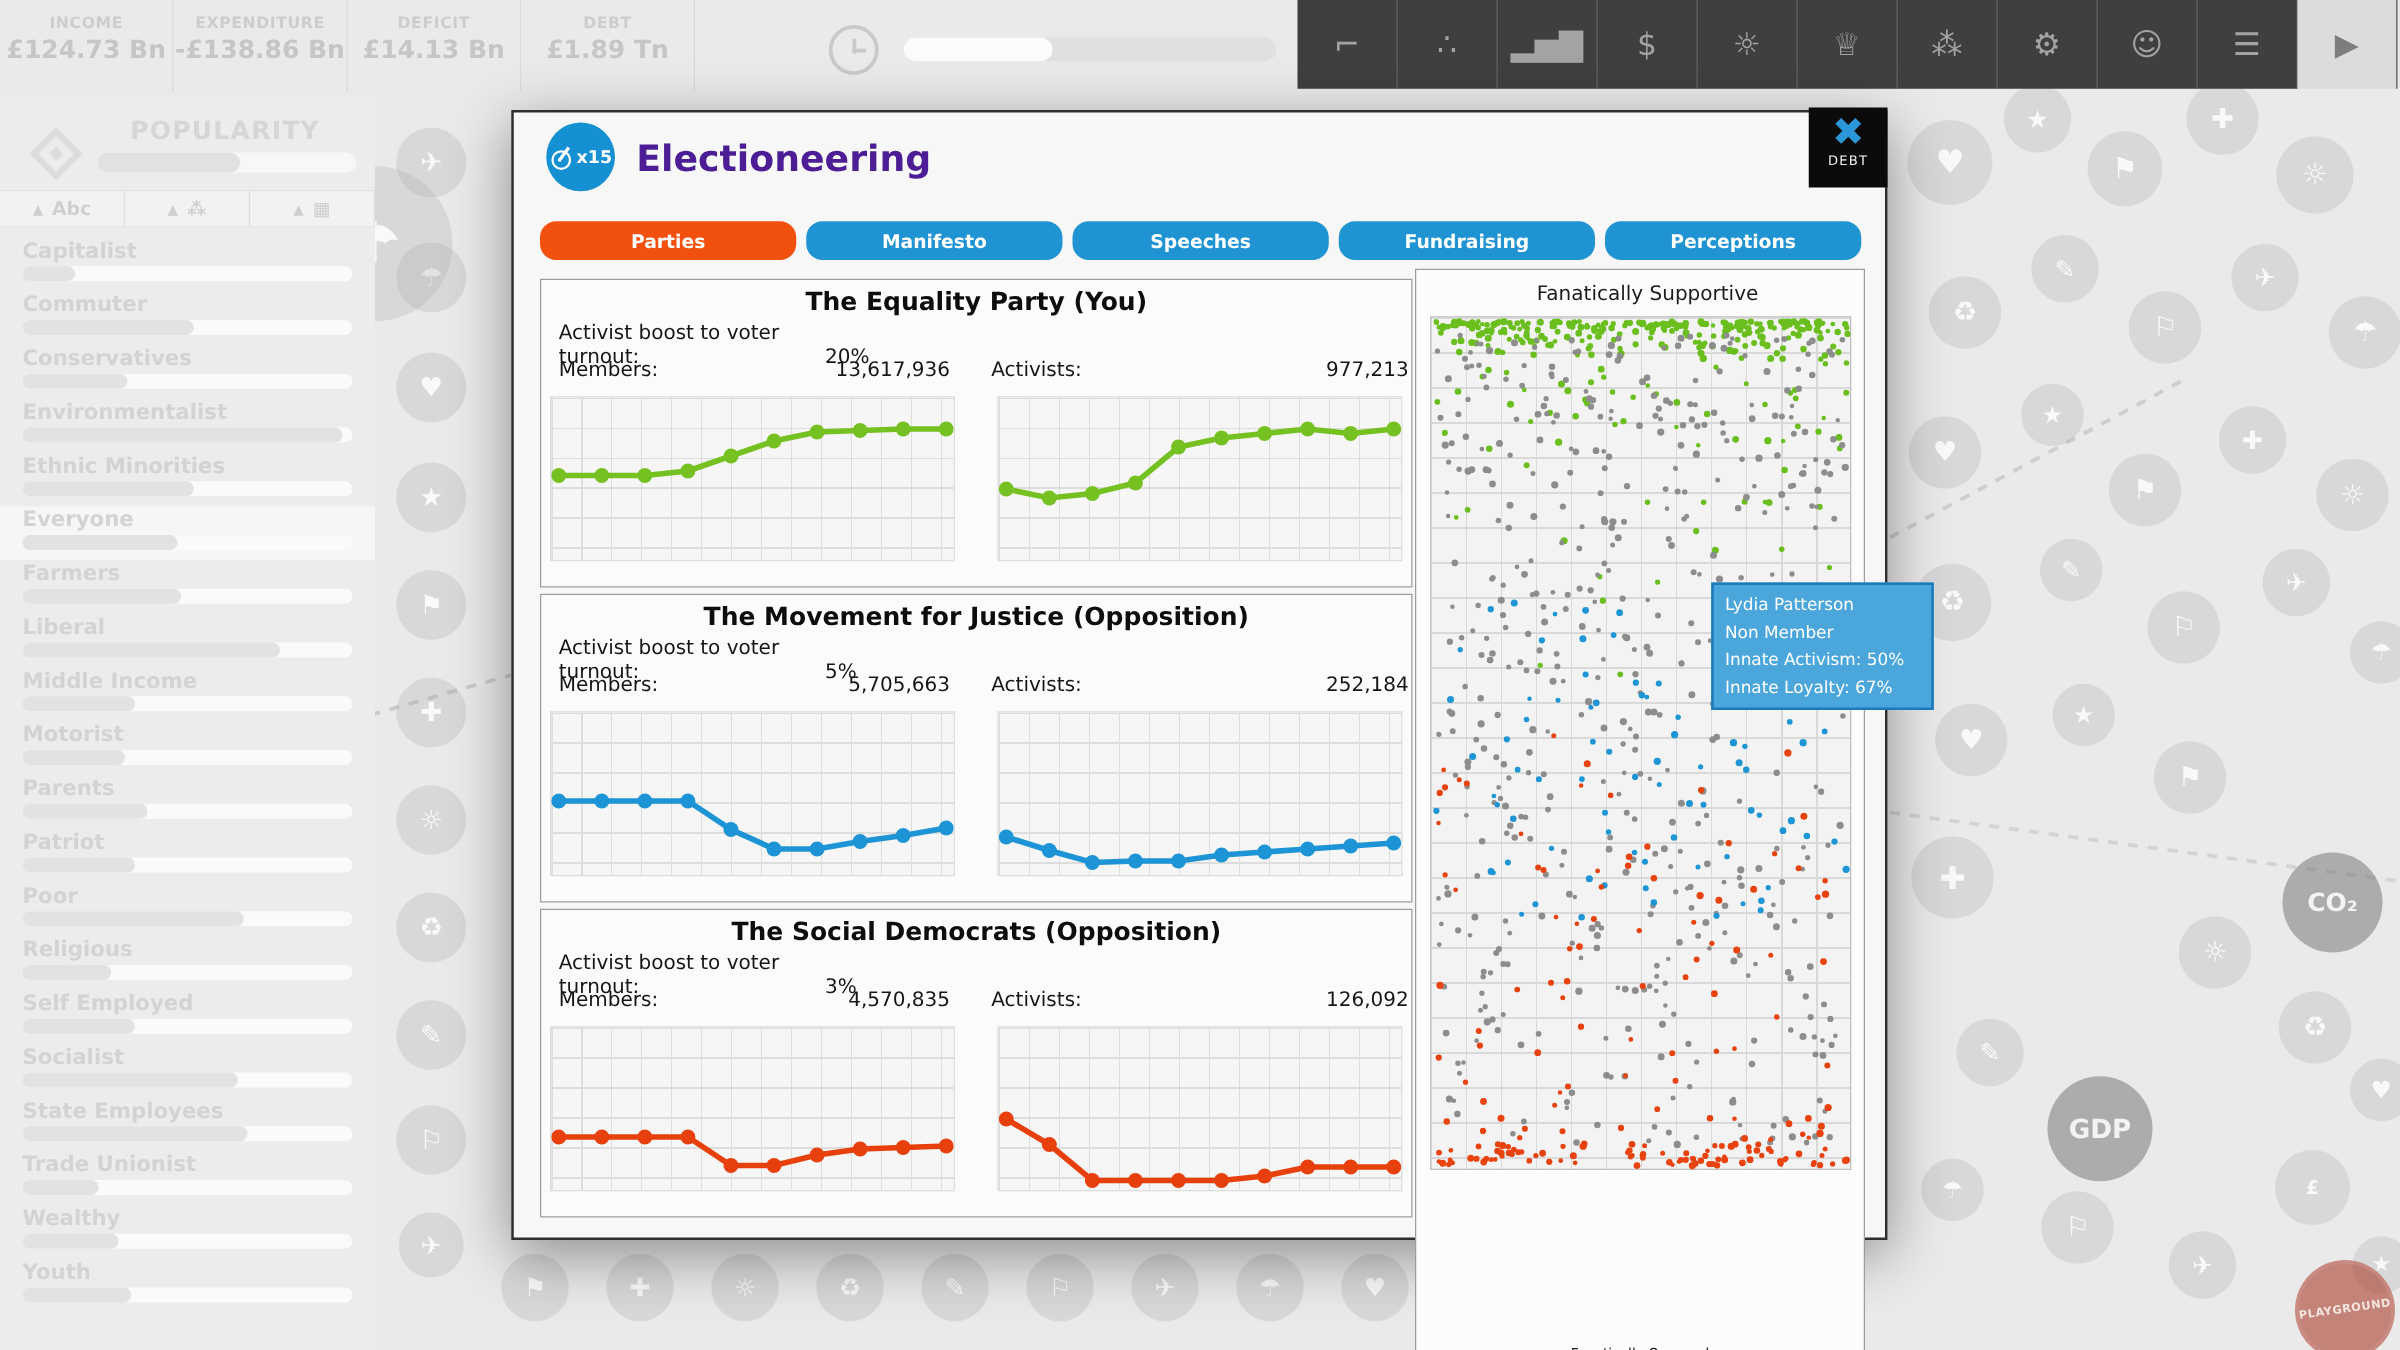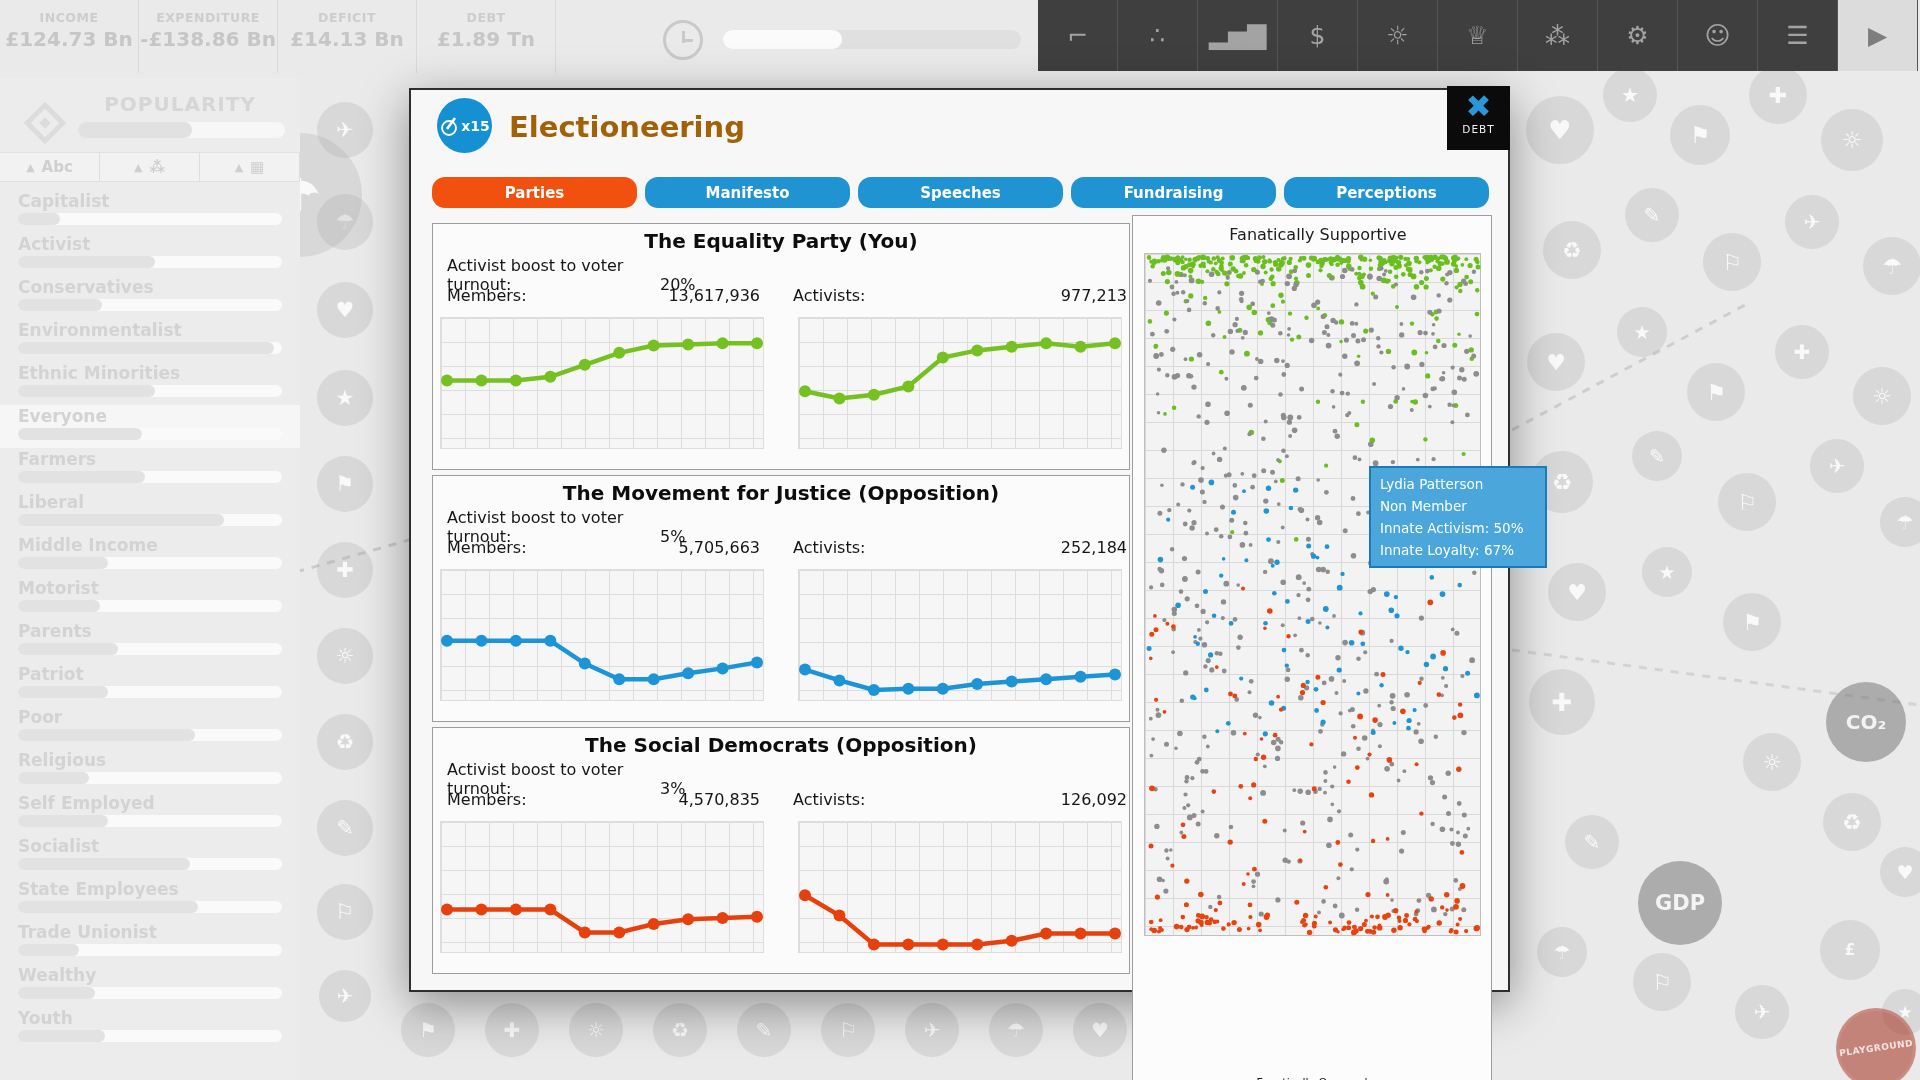--- a/index.html
+++ b/index.html
@@ -54,21 +54,21 @@
   .sb-name { font-size:17px; font-weight:bold; color:#d3d3d3; line-height:20px; }
   .sb-bar { margin-top:2px; width:264px; height:12px; background:#fafafa; border-radius:6px; }
   .sb-bar .fill { height:12px; background:#e2e2e2; border-radius:6px; }
 
   
   #dialog { position:absolute; left:409px; top:88px; width:1101px; height:904px; background:#f7f7f7;
             border:2px solid #2e2e2e; box-shadow:0 12px 45px rgba(0,0,0,.40); z-index:5; }
   #dlg-badge { position:absolute; left:26px; top:8px; width:55px; height:55px; border-radius:50%;
                background:#1590d2; display:flex; align-items:center; justify-content:center; gap:2px; }
   #dlg-badge .mult { color:#fff; font-weight:bold; font-size:14px; }
-  #dlg-title { position:absolute; left:98px; top:20px; font-size:29px; font-weight:bold; color:#a16207; }
+  #dlg-title { position:absolute; left:98px; top:20px; font-size:29px; font-weight:bold; color:#4c1d95; }
   #close-btn { position:absolute; left:1036px; top:-4px; width:63px; height:64px; background:#0b0b0b;
                text-align:center; cursor:pointer; }
   #close-btn .x { color:#2b97d8; font-size:31px; font-weight:bold; line-height:40px; }
   #close-btn .lbl { color:#f0f0f0; font-size:10.5px; letter-spacing:1px; margin-top:-3px; }
 
   #tabs { position:absolute; left:21px; top:87px; display:flex; gap:8px; }
   .tab { width:205px; height:31px; border-radius:13px; color:#fff; font-weight:bold; font-size:15px;
          display:flex; align-items:center; justify-content:center; cursor:pointer; }
 
   
@@ -266,21 +266,21 @@
       </div>
     </div>
   <div id="sb-list">
       <div class="sb-row">
         <div class="sb-name">Capitalist</div>
         <div class="sb-bar">
           <div class="fill" style="width: 16%;"></div>
         </div>
       </div>
       <div class="sb-row">
-        <div class="sb-name">Activist</div>
+        <div class="sb-name">Commuter</div>
         <div class="sb-bar">
           <div class="fill" style="width: 52%;"></div>
         </div>
       </div>
       <div class="sb-row">
         <div class="sb-name">Conservatives</div>
         <div class="sb-bar">
           <div class="fill" style="width: 32%;"></div>
         </div>
       </div>

